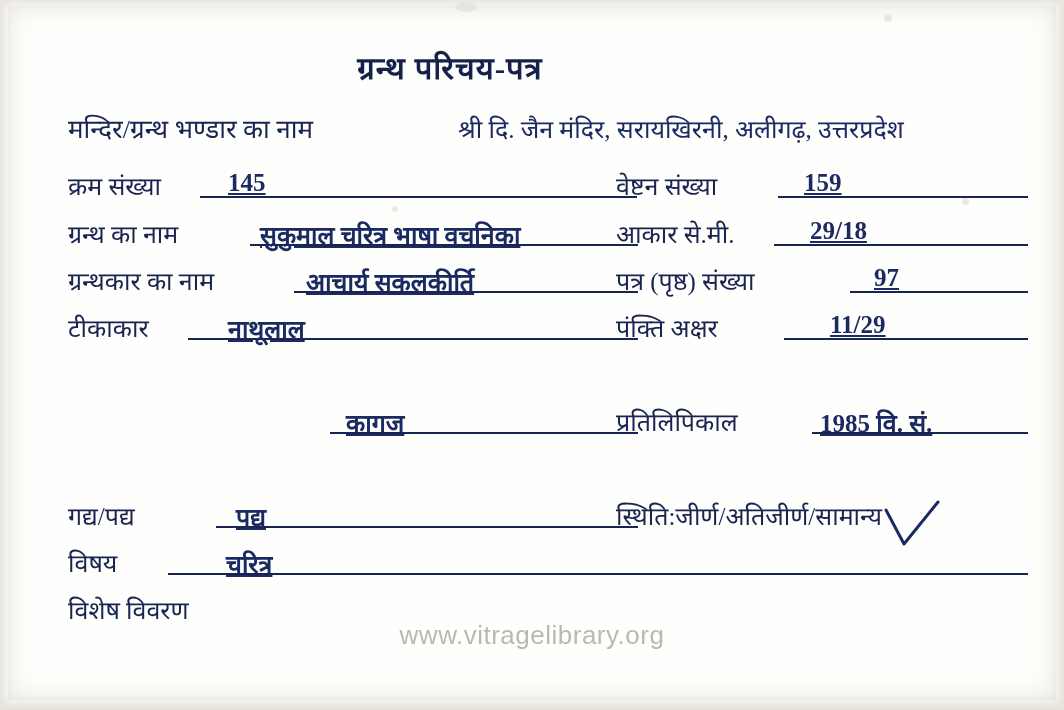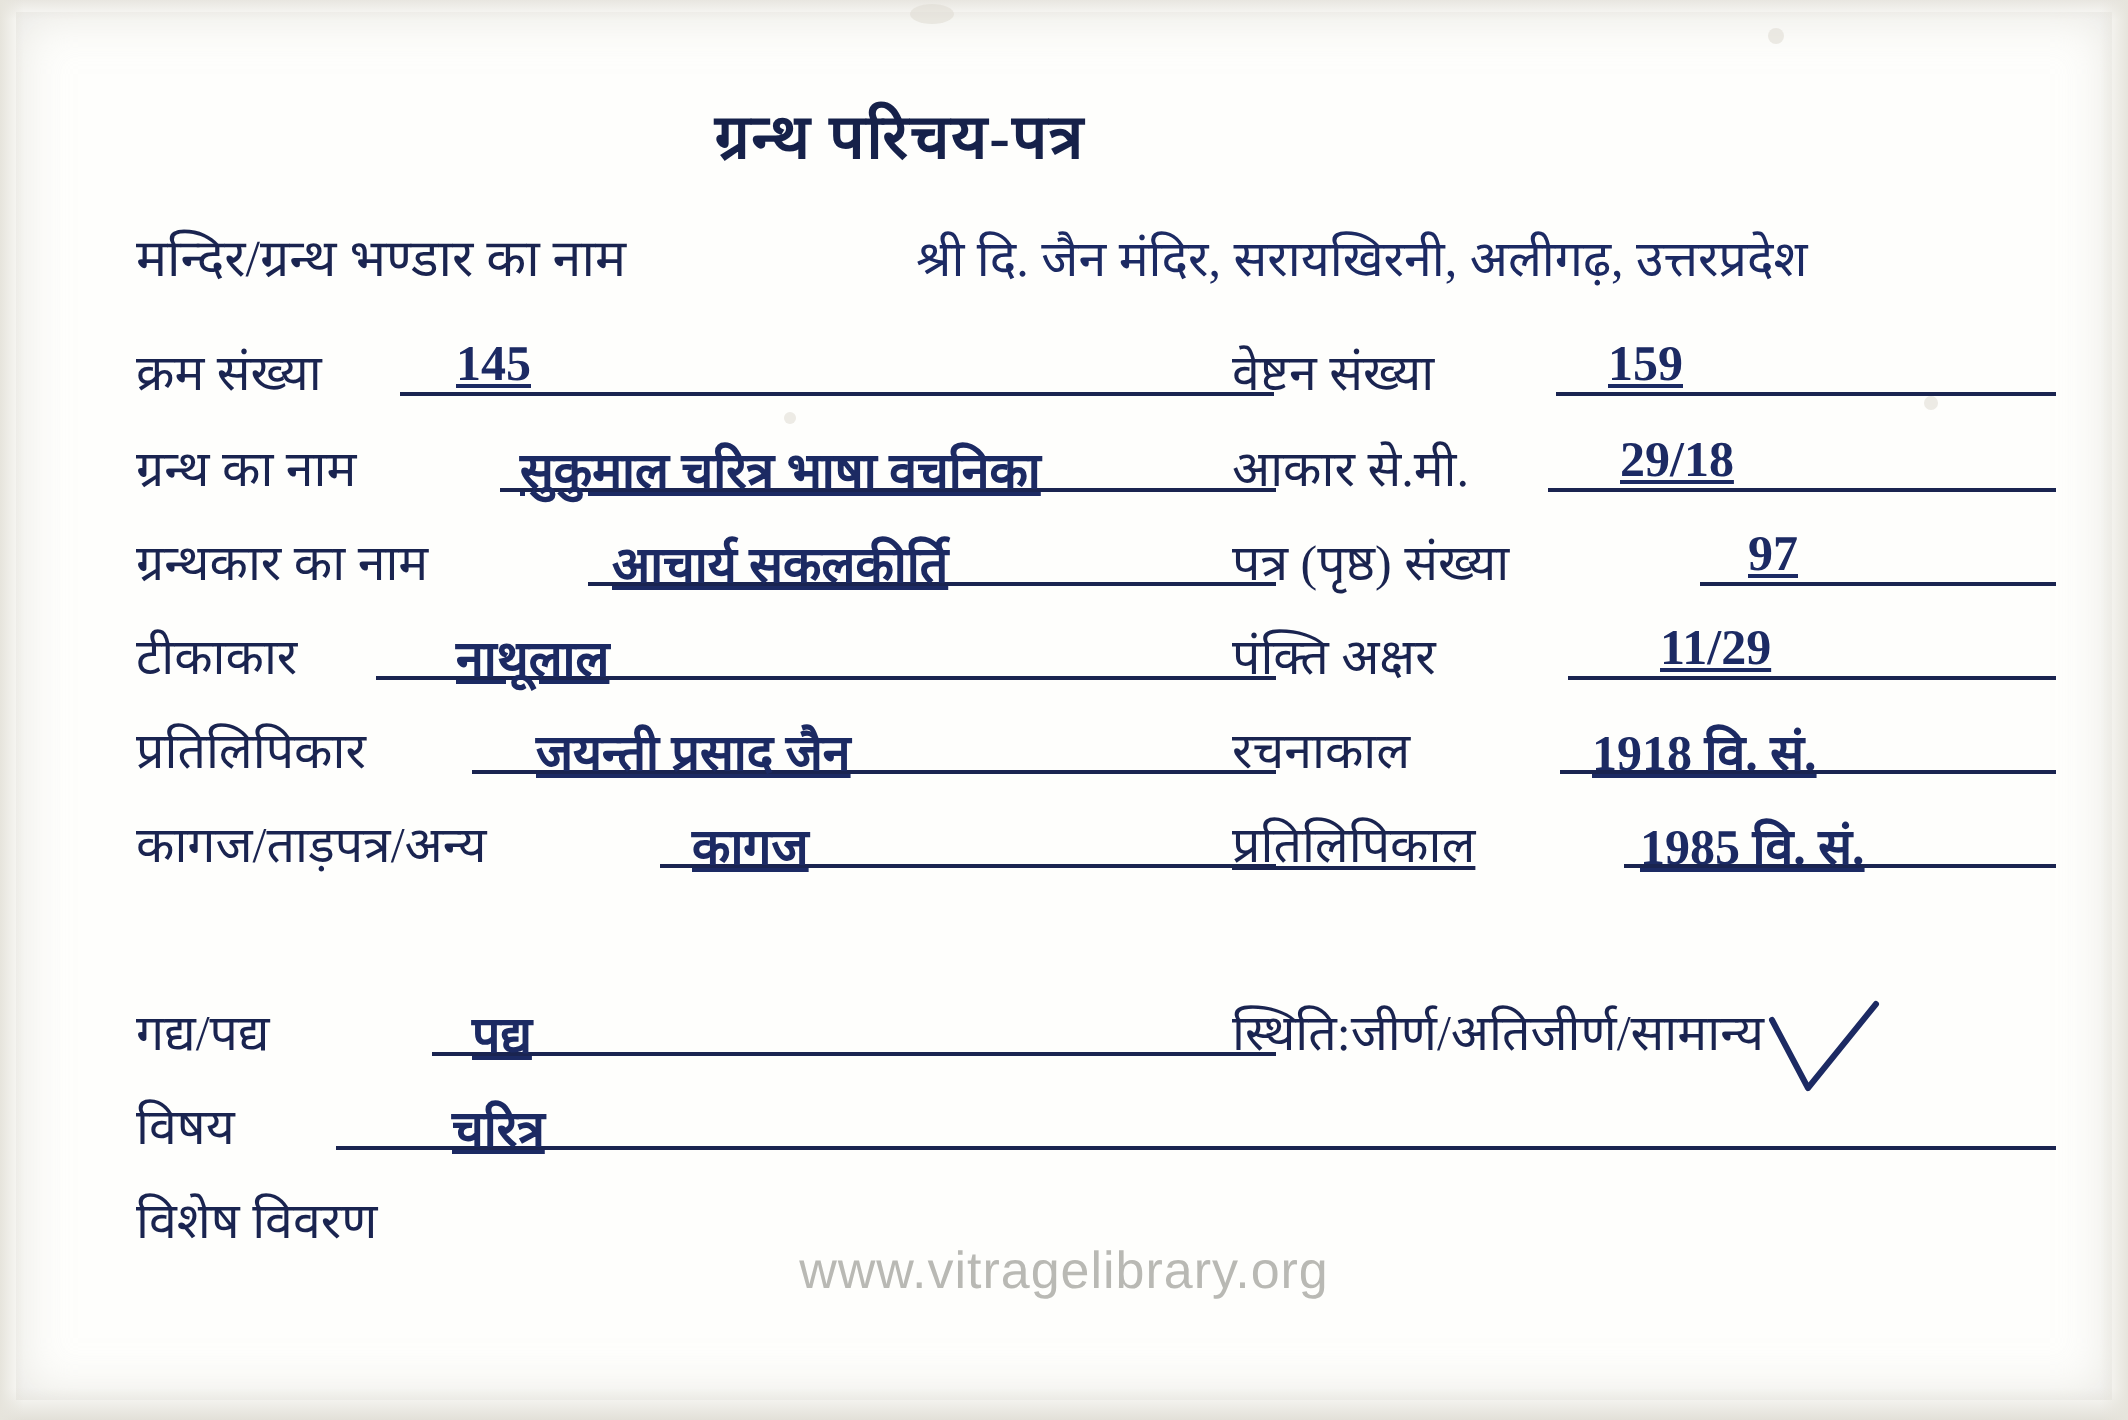--- a/index.html
+++ b/index.html
@@ -173,34 +173,25 @@
 
   <div class="row" style="top:310px;">
     <span class="lbl" style="left:0px;">टीकाकार</span>
     <div class="rule" style="left:120px; width:450px;"></div>
     <span class="val bold" style="left:160px;">नाथूलाल</span>
     <span class="lbl" style="left:548px;">पंक्ति अक्षर</span>
     <div class="rule" style="left:716px; width:244px;"></div>
     <span class="val bold" style="left:762px;">11/29</span>
   </div>
 
-  <div class="row" style="top:357px;">
-    <span class="lbl" style="left:0px;">प्रतिलिपिकार</span>
-    <div class="rule" style="left:168px; width:402px;"></div>
-    <span class="val bold" style="left:200px;">जयन्ती प्रसाद जैन</span>
-    <span class="lbl" style="left:548px;">रचनाकाल</span>
-    <div class="rule" style="left:712px; width:248px;"></div>
-    <span class="val bold" style="left:728px;">1918 वि. सं.</span>
-  </div>
 
   <div class="row" style="top:404px;">
-    <span class="lbl" style="left:0px;">कागज/ताड़पत्र/अन्य</span>
     <div class="rule" style="left:262px; width:308px;"></div>
     <span class="val bold" style="left:278px;">कागज</span>
-    <span class="lbl" style="left:548px;text-decoration:underline;">प्रतिलिपिकाल</span>
+    <span class="lbl" style="left:548px;">प्रतिलिपिकाल</span>
     <div class="rule" style="left:744px; width:216px;"></div>
     <span class="val bold" style="left:752px;">1985 वि. सं.</span>
   </div>
 
 
   <div class="row" style="top:498px;">
     <span class="lbl" style="left:0px;">गद्य/पद्य</span>
     <div class="rule" style="left:148px; width:422px;"></div>
     <span class="val bold" style="left:168px;">पद्य</span>
     <span class="lbl" style="left:548px;">स्थिति:जीर्ण/अतिजीर्ण/सामान्य</span>

